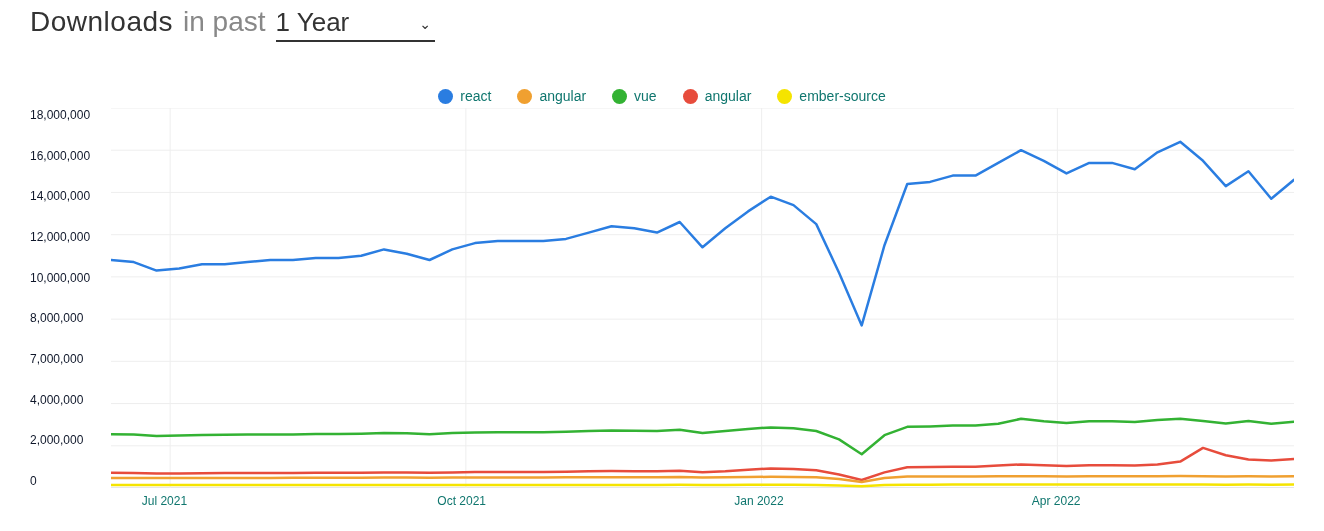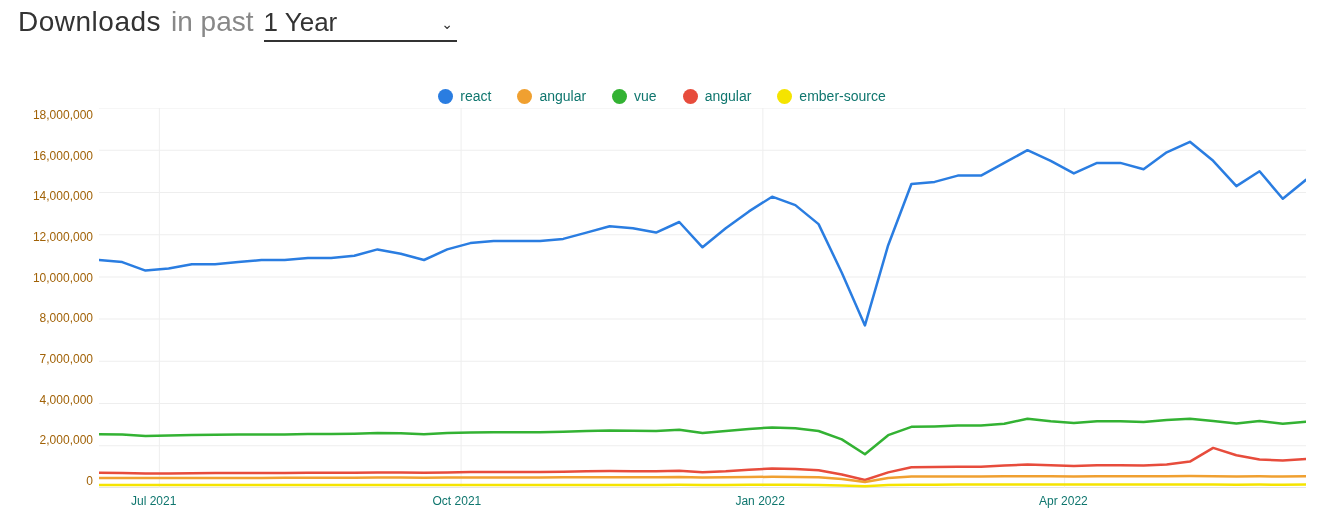--- a/index.html
+++ b/index.html
@@ -1,27 +1,27 @@
 <!DOCTYPE html>
 <html><head>
 <meta charset="utf-8">
 <style>
 html,body{margin:0;padding:0;font-family:"Segoe UI",Arial,sans-serif;background:#fff;color:#333}
-.page{width:1324px;height:531px;position:relative;box-sizing:border-box;padding:0 18px}
+.page{width:1324px;height:531px;position:relative;box-sizing:border-box;padding:0 30px}
 .header{display:flex;align-items:baseline;gap:10px;padding:6px 0 4px 0}
 .header .bold{font-size:28px;font-weight:400;color:#333;letter-spacing:.5px}
 .header .thin{font-size:28px;font-weight:300;color:#888}
-.select-wrap{position:relative;display:flex;align-items:baseline;gap:104px;border-bottom:2px solid #333;padding:0 4px 2px 0;cursor:pointer}
+.select-wrap{position:relative;display:flex;align-items:baseline;gap:70px;border-bottom:2px solid #333;padding:0 4px 2px 0;cursor:pointer}
 .select-wrap .val{font-size:26px;font-weight:300;color:#333}
 .select-wrap .chev{font-size:14px;color:#333;position:relative;top:-2px}
 .legend{display:flex;justify-content:center;gap:26px;margin-top:42px;font-size:14px;color:#0f766e}
 .legend-item{display:flex;align-items:center;gap:7px}
 .legend-item .dot{width:15px;height:15px;border-radius:50%}
 .chart-row{display:flex;margin-top:4px}
-.yaxis{width:75px;display:flex;flex-direction:column;justify-content:space-between;align-items:flex-end;padding-right:6px;font-size:12px;color:#a16207;height:380px}
+.yaxis{width:75px;display:flex;flex-direction:column;justify-content:space-between;align-items:flex-start;padding-right:6px;font-size:12px;color:#0f172a;height:380px}
 .plot-wrap{flex:1;position:relative;height:380px}
 svg.plot{position:absolute;left:0;top:0;width:100%;height:100%}
 .xaxis{margin-left:75px;display:flex;font-size:12px;color:#0f766e;padding-top:6px;position:relative;height:20px}
 .xaxis span{position:absolute;transform:translateX(-50%)}
 .grid line{stroke:#eee;stroke-width:1}
 .grid line.base{stroke:#ccc}
 .series{fill:none;stroke-width:2.5;stroke-linejoin:round;stroke-linecap:round}
 </style>
 </head>
 <body>

